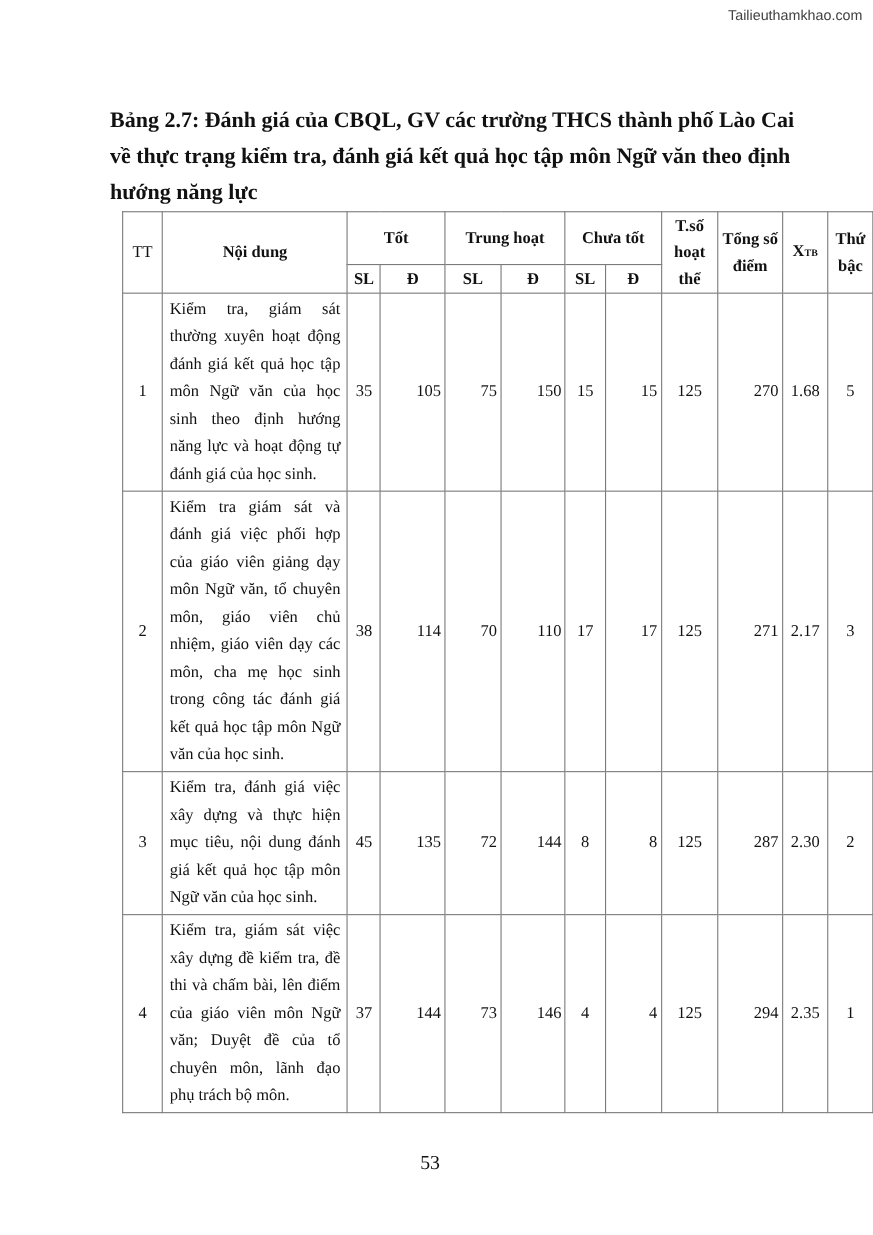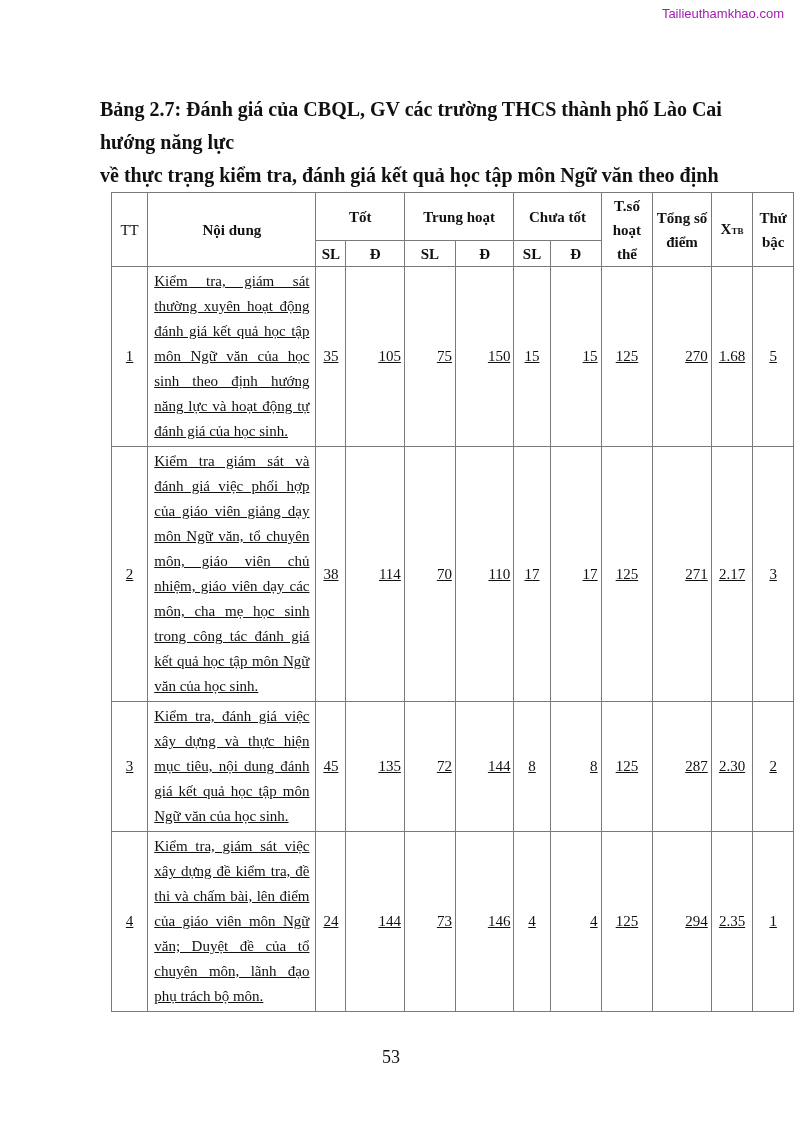--- a/index.html
+++ b/index.html
@@ -1,41 +1,41 @@
 <!DOCTYPE html>
 <html><head>
 <meta charset="utf-8">
 <style>
   html, body { margin:0; padding:0; background:#fff; }
   body { width:794px; height:1123px; position:relative; overflow:hidden;
          font-family:"Liberation Serif", serif; color:#111; }
   .watermark { position:absolute; right:10px; top:6px; font-family:"Liberation Sans", sans-serif;
-               font-size:13px; color:#a21caf; }
+               font-size:13px; color:#404040; }
   .title { position:absolute; left:100px; width:640px; top:93px; text-align:left;
            font-weight:bold; font-size:20px; line-height:33px; }
   table { position:absolute; left:111px; top:192px; border-collapse:collapse;
           font-size:15px; }
   td, th { border:1px solid #7a7a7a; padding:0; }
   th { font-weight:bold; line-height:24px; }
-  td { vertical-align:middle;text-decoration:underline; }
+  td { vertical-align:middle; }
   .content { text-align:justify; text-align-last:left; padding:2px 6px; line-height:25px; }
   .c { text-align:center; }
   .r { text-align:right; padding-right:3px;padding-left:32px; }
   .sub { font-size:9px; }
   .page { position:absolute; left:0; width:782px; top:1047px; text-align:center; font-size:18px; }
 </style>
 </head>
 <body>
 
 <div class="watermark">Tailieuthamkhao.com</div>
 
 <div class="title">
   <div>Bảng 2.7: Đánh giá của CBQL, GV các trường THCS thành phố Lào Cai</div>
+  <div>về thực trạng kiểm tra, đánh giá kết quả học tập môn Ngữ văn theo định</div>
   <div>hướng năng lực</div>
-  <div>về thực trạng kiểm tra, đánh giá kết quả học tập môn Ngữ văn theo định</div>
 </div>
 
 <table>
   <colgroup>
     <col style="width:38px">
       <col style="width:180px">
     <col style="width:31px">
       <col style="width:38px">
     <col style="width:33px">
       <col style="width:36px">
@@ -106,21 +106,21 @@
       <td class="c">8</td>
       <td class="r">8</td>
       <td class="c">125</td>
       <td class="r">287</td>
       <td class="c">2.30</td>
       <td class="c">2</td>
     </tr>
     <tr>
       <td class="c">4</td>
       <td class="content">Kiểm tra, giám sát việc xây dựng đề kiểm tra, đề thi và chấm bài, lên điểm của giáo viên môn Ngữ văn; Duyệt đề của tổ chuyên môn, lãnh đạo phụ trách bộ môn.</td>
-      <td class="c">24</td>
+      <td class="c">37</td>
       <td class="r">144</td>
       <td class="r">73</td>
       <td class="r">146</td>
       <td class="c">4</td>
       <td class="r">4</td>
       <td class="c">125</td>
       <td class="r">294</td>
       <td class="c">2.35</td>
       <td class="c">1</td>
     </tr>

